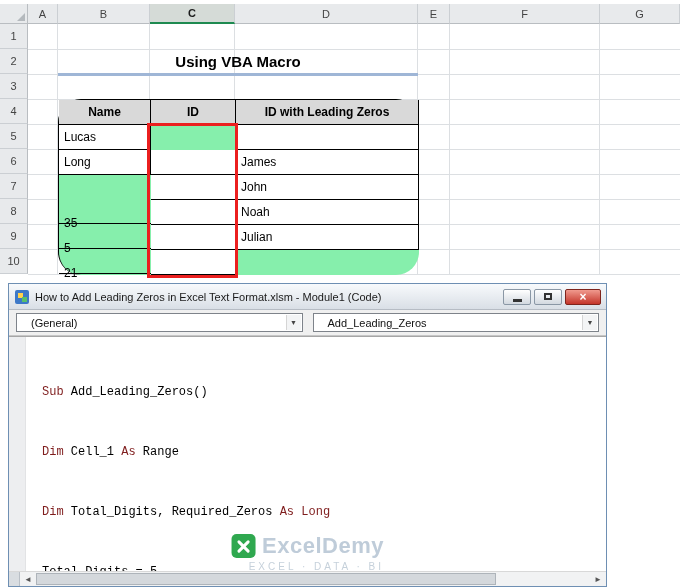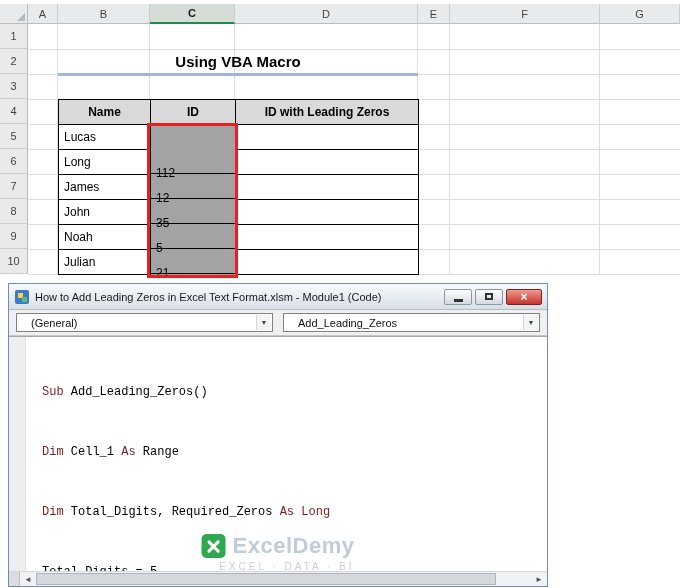--- a/index.html
+++ b/index.html
@@ -20,30 +20,30 @@
   .hdr-row .col-h:nth-child(7){ width:150px; }
   .hdr-row .col-h:nth-child(8){ width:80px; }
   #rowhdrs { position:absolute; left:0; top:20px; width:28px; }
   .row-h { width:28px; height:25px; background:#E8EAEC; border-right:1px solid #B9BDC1; border-bottom:1px solid #CBCFD3; display:flex; align-items:center; justify-content:center; font-size:11px; color:#444; }
   .vline { position:absolute; top:20px; height:250px; width:1px; background:#DCDFE2; }
   .hline { position:absolute; left:28px; width:652px; height:1px; background:#DCDFE2; }
 
   .title-cell { position:absolute; left:58px; top:45px; width:360px; height:25px; display:flex; align-items:center; justify-content:center; font-size:15px; font-weight:bold; color:#000; }
   .title-underline { position:absolute; left:58px; top:69px; width:360px; height:3px; background:#9FB6D6; }
 
-  #xl-table { position:absolute; left:58px; top:95px; display:grid; grid-template-columns:92px 85px 183px; grid-auto-rows:25px; border-left:1px solid #000; border-top:1px solid #000; background:#a3a3a3; }
+  #xl-table { position:absolute; left:58px; top:95px; display:grid; grid-template-columns:92px 85px 183px; grid-auto-rows:25px; border-left:1px solid #000; border-top:1px solid #000; background:#86efac;border-radius:23px; }
   #xl-table > div { border-right:1px solid #000; border-bottom:1px solid #000; display:flex; align-items:center; font-size:12px; color:#000; }
   .th-cell { justify-content:center; font-weight:bold; background:#D9D9D9; }
   .name-cell { padding-left:5px; background:#fff; }
   .id-cell { padding-left:5px; background:#D9D9D9;margin-top:48px; }
   .zeros-cell { background:#fff; }
   .red-box { position:absolute; left:147px; top:119px; width:91px; height:155px; border:3px solid #EB1F1F; z-index:5; }
 
   
-  #vba { position:absolute; left:8px; top:283px; width:540px; height:304px; background:#F0F0F0; border:1px solid #6E8FB3; box-shadow:inset 0 0 0 1px #E7ECF2; display:flex; flex-direction:column; z-index:10; }
+  #vba { position:absolute; left:8px; top:283px; width:599px; height:304px; background:#F0F0F0; border:1px solid #6E8FB3; box-shadow:inset 0 0 0 1px #E7ECF2; display:flex; flex-direction:column; z-index:10; }
   .titlebar { height:26px; display:flex; align-items:center; padding:0 5px; background:linear-gradient(#F8FAFC,#D9DFE6); border-bottom:1px solid #B6BCC4; }
   .vba-title { font-size:11px; color:#1A1A1A; margin-left:5px; flex:1; white-space:nowrap; overflow:hidden; }
   .winbtns { display:flex; align-items:center; }
   .winbtn { width:28px; height:16px; border:1px solid #8A97A5; border-radius:2px; background:linear-gradient(#FFFFFF,#D3D9E0); margin-left:3px; display:flex; align-items:center; justify-content:center; cursor:default; }
   .glyph-min { width:9px; height:3px; background:#333; margin-top:7px; }
   .glyph-restore { width:8px; height:7px; border:2px solid #333; background:transparent; }
   .winbtn.close { width:36px; background:linear-gradient(#F09A8E,#C4352A); border-color:#7E241C; color:#fff; font-size:12px; font-weight:bold; line-height:1; }
 
   .toolbar { height:26px; background:#F0F0F0; border-bottom:1px solid #C6C6C6; display:flex; align-items:center; padding:0 7px; gap:10px; }
   .combo { flex:1; height:19px; background:#fff; border:1px solid #7E838A; display:flex; align-items:center; font-size:11px; color:#111; padding-left:14px; position:relative; }
@@ -142,21 +142,20 @@
     <div id="xl-table">
       <div class="th-cell">Name</div>
       <div class="th-cell">ID</div>
       <div class="th-cell">ID with Leading Zeros</div>
 
         <div class="name-cell">Lucas</div>
         <div class="id-cell">112</div>
         <div class="zeros-cell"></div>
 
         <div class="name-cell">Long</div>
-        <div class="id-cell">12</div>
         <div class="zeros-cell"></div>
 
         <div class="name-cell">James</div>
         <div class="id-cell">35</div>
         <div class="zeros-cell"></div>
 
         <div class="name-cell">John</div>
         <div class="id-cell">5</div>
         <div class="zeros-cell"></div>
 

